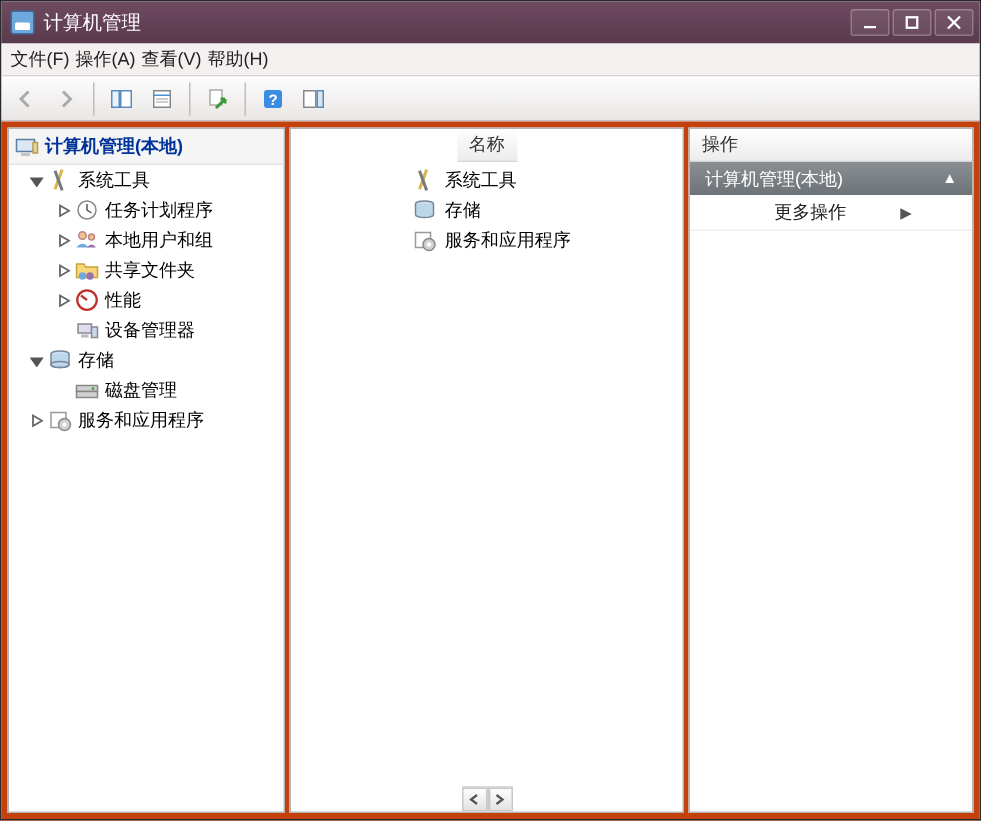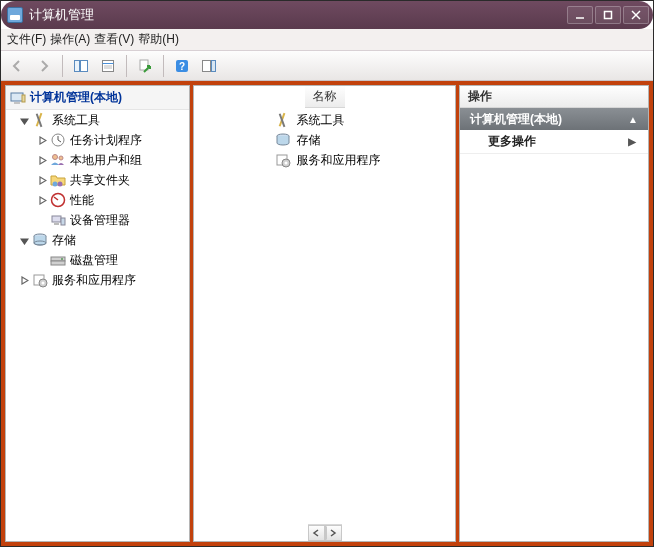--- a/index.html
+++ b/index.html
@@ -1,51 +1,51 @@
 <!DOCTYPE html>
 <html><head>
 <meta charset="utf-8">
 <style>
   * { box-sizing: border-box; margin: 0; padding: 0; }
   body { font-family: "Microsoft YaHei", "Segoe UI", Tahoma, sans-serif; font-size: 12px; background: #7a5a6a; width: 654px; height: 547px; overflow: hidden; }
   .window { width: 654px; height: 547px; background: #fff; display: flex; flex-direction: column; border: 1px solid #2a2a2a; }
-  .titlebar { height: 28px; background: linear-gradient(to bottom, #6f4a60, #5a3a4d); display: flex; align-items: center; padding: 0 4px; color: #fff; border-radius: 14px; }
+  .titlebar { height: 28px; background: linear-gradient(to bottom, #6f4a60, #5a3a4d); display: flex; align-items: center; padding: 0 4px; color: #fff; }
   .titlebar .ticon { width: 16px; height: 16px; margin: 0 6px 0 2px; background: #6fa8dc; border: 1px solid #3b6fa0; border-radius: 2px; display:inline-block; position:relative;}
   .titlebar .ticon::after{content:"";position:absolute;left:2px;top:7px;width:10px;height:5px;background:#fff;border-radius:1px;}
   .titlebar .title { flex: 1; font-size: 13px; }
   .winbtns { display: flex; gap: 2px; }
   .winbtn { width: 26px; height: 18px; background: rgba(255,255,255,0.08); border: 1px solid rgba(255,255,255,0.25); display:flex;align-items:center;justify-content:center;color:#fff;font-size:11px;border-radius:2px;cursor:default;}
   .winbtn svg { width: 10px; height: 10px; stroke: #fff; stroke-width: 1.5; fill: none; }
   .menubar { height: 22px; background: #f3f0ef; border-bottom: 1px solid #d8d0d4; display:flex; align-items:center; padding: 0 6px; gap: 4px; color:#222;}
   .menubar span { cursor: default; }
   .toolbar { height: 30px; background: linear-gradient(to bottom,#fdfdfd,#e9e6e5); border-bottom:1px solid #c9c2c5; display:flex; align-items:center; padding: 0 4px; gap:3px;}
   .tbtn { width:24px; height:24px; display:flex;align-items:center;justify-content:center;border:1px solid transparent;border-radius:2px;cursor:default;}
   .tbtn.disabled{opacity:0.45;}
   .tsep{width:1px;height:22px;background:#c2bbbc;margin:0 3px;}
   .content { flex:1; display:flex; padding: 4px; gap:3px; background:#c2410c; overflow:hidden;}
   .panel { border:1px solid #b5b5b5; background:#fff; display:flex; flex-direction:column; overflow:hidden;}
   .left { width: 185px; }
   .middle { flex:1;align-items:center; }
-  .right { width: 190px; font-weight: bold; }
+  .right { width: 190px; }
   .panehdr { height: 22px; background: linear-gradient(to bottom,#fefefe,#ececec); border-bottom:1px solid #d6d6d6; display:flex;align-items:center;padding:0 8px;font-size:12px;color:#333;}
   .panebody { flex:1; overflow:auto; padding: 3px 2px;}
   .tree-row { display:flex; align-items:center; height:20px; white-space:nowrap; cursor:default;}
   .twisty { width:12px; height:12px; display:inline-flex;align-items:center;justify-content:center;margin-right:2px;}
   .twisty svg{width:9px;height:9px;stroke:#666;stroke-width:1.2;fill:none;}
   .twisty.open svg{fill:#555;stroke:#555;}
   .node-icon{width:16px;height:16px;margin-right:4px;display:inline-flex;align-items:center;justify-content:center;}
   .node-icon svg{width:16px;height:16px;}
   .root-row .node-label{font-weight:bold;color:#003399;}
   .root-row{background:#f5f5f5;border-bottom:1px solid #e5e5e5;}
   .depth0{padding-left:2px;} .depth1{padding-left:12px;} .depth2{padding-left:30px;}
   .list-row{display:flex;align-items:center;height:20px;padding-left:6px;cursor:default;}
   .list-row .node-icon{margin-right:6px;}
   .actions-header{height:22px;background:linear-gradient(to bottom,#8a8f94,#6d7277);color:#fff;display:flex;align-items:center;padding:0 10px;font-size:12px;justify-content:space-between;}
   .actions-header .caret{font-size:10px;}
-  .actions-item{height:24px;display:flex;align-items:center;justify-content:space-between;padding:0 12px 0 28px;cursor:default;color:#222;border-bottom:1px solid #eee;gap:36px;}
+  .actions-item{height:24px;display:flex;align-items:center;justify-content:center;padding:0 12px 0 28px;cursor:default;color:#222;border-bottom:1px solid #eee;gap:36px;}
   .actions-item .arrow{color:#555;font-size:10px;}
   .hscroll{height:17px;border-top:1px solid #d8d8d8;display:flex;align-items:stretch;background:#f0f0f0;}
   .hscroll .btn{width:17px;background:linear-gradient(to bottom,#fdfdfd,#e3e3e3);border:1px solid #c8c8c8;display:flex;align-items:center;justify-content:center;}
   .hscroll .track{flex:1;position:relative;background:#f5f5f5;border-top:1px solid #e5e5e5;border-bottom:1px solid #e5e5e5;}
   .hscroll .thumb{position:absolute;left:0;top:0;bottom:0;width:70%;background:linear-gradient(to bottom,#f5f5f5,#dcdcdc);border:1px solid #c8c8c8;border-radius:2px;}
   .hscroll svg{width:8px;height:8px;stroke:#555;stroke-width:1.5;fill:none;}
 </style>
 </head>
 <body>
 

